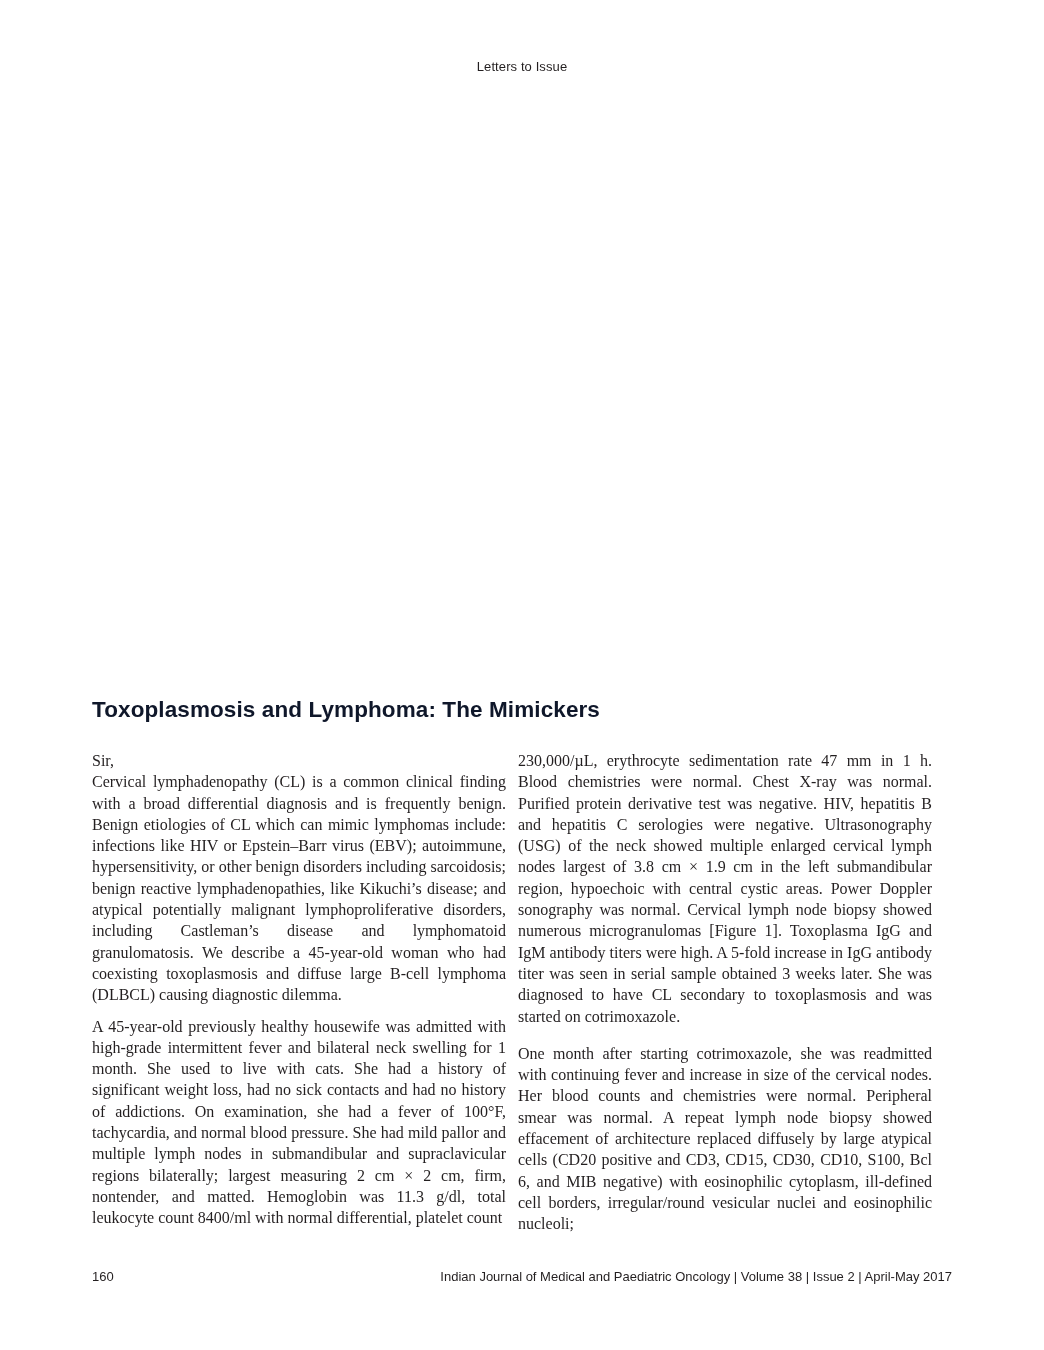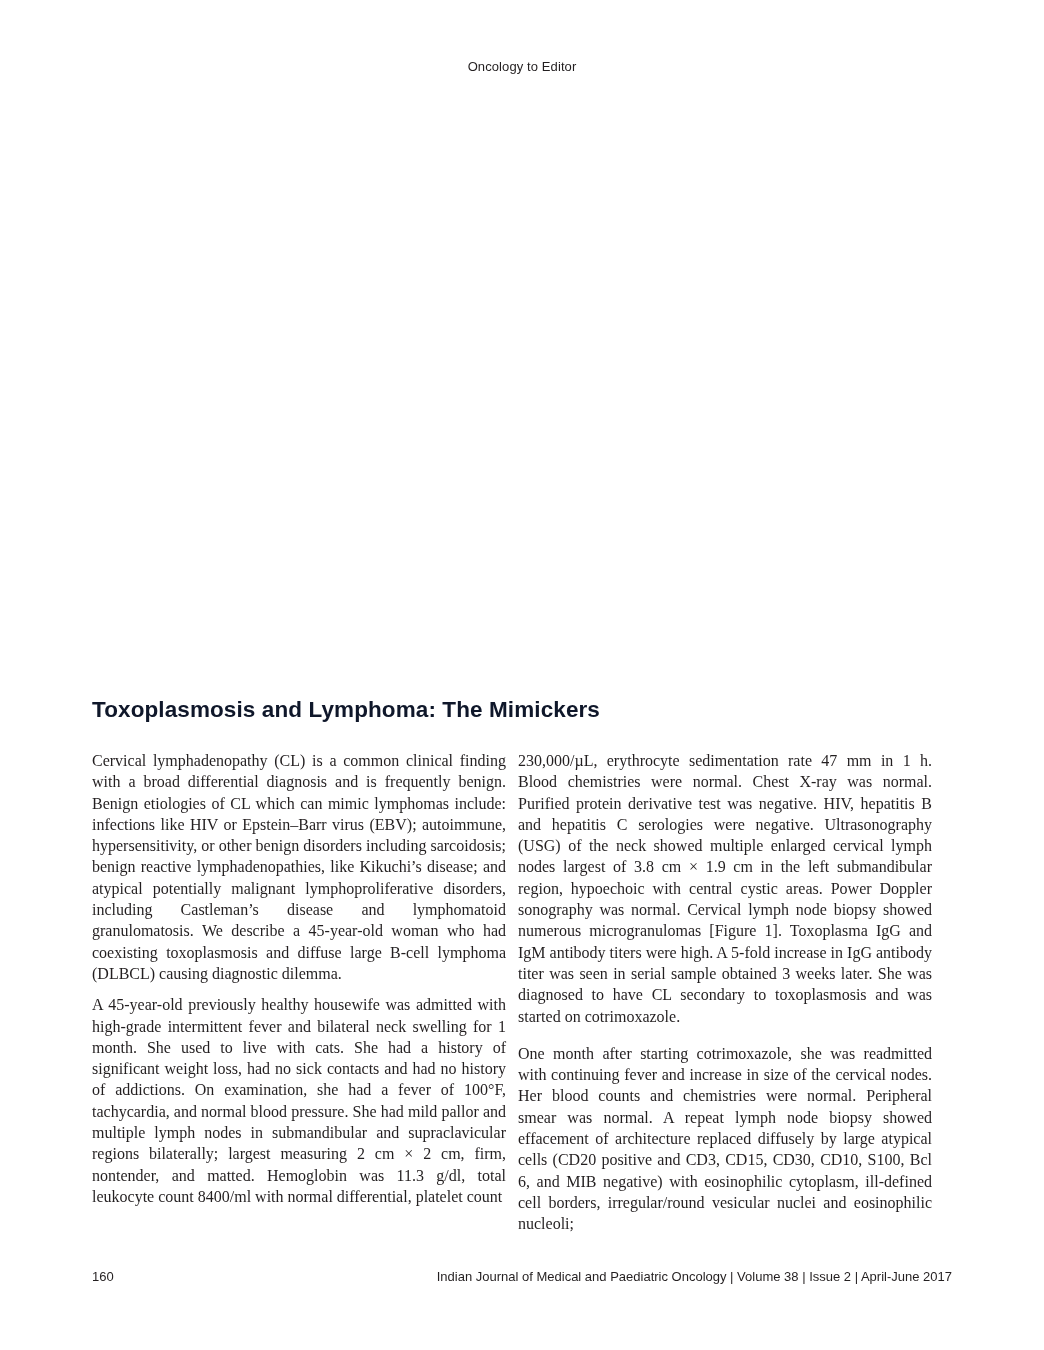--- a/index.html
+++ b/index.html
@@ -73,30 +73,31 @@
       font-family: "Liberation Sans", sans-serif;
       font-size: 13px;
       color: #231f20;
     }
     .footer-page { left: 92px; }
     .footer-journal { right: 92px; text-align: right; }
   </style>
 </head>
 <body>
 
-<div class="running-head">Oncology to Editor</div>
+<div class="running-head">Letters to Issue</div>
 
 <div class="blank-area"></div>
 
 <h1 class="article-title" style="color: #0f172a;">Toxoplasmosis and Lymphoma: The Mimickers</h1>
 
 <div class="column col-left">
+  <p class="salutation">Sir,</p>
   <p>Cervical lymphadenopathy (CL) is a common clinical finding with a broad differential diagnosis and is frequently benign. Benign etiologies of CL which can mimic lymphomas include: infections like HIV or Epstein–Barr virus (EBV); autoimmune, hypersensitivity, or other benign disorders including sarcoidosis; benign reactive lymphadenopathies, like Kikuchi’s disease; and atypical potentially malignant lymphoproliferative disorders, including Castleman’s disease and lymphomatoid granulomatosis. We describe a 45-year-old woman who had coexisting toxoplasmosis and diffuse large B-cell lymphoma (DLBCL) causing diagnostic dilemma.</p>
   <p>A 45-year-old previously healthy housewife was admitted with high-grade intermittent fever and bilateral neck swelling for 1 month. She used to live with cats. She had a history of significant weight loss, had no sick contacts and had no history of addictions. On examination, she had a fever of 100°F, tachycardia, and normal blood pressure. She had mild pallor and multiple lymph nodes in submandibular and supraclavicular regions bilaterally; largest measuring 2 cm × 2 cm, firm, nontender, and matted. Hemoglobin was 11.3 g/dl, total leukocyte count 8400/ml with normal differential, platelet count</p>
 </div>
 
 <div class="column col-right">
   <p>230,000/µL, erythrocyte sedimentation rate 47 mm in 1 h. Blood chemistries were normal. Chest X-ray was normal. Purified protein derivative test was negative. HIV, hepatitis B and hepatitis C serologies were negative. Ultrasonography (USG) of the neck showed multiple enlarged cervical lymph nodes largest of 3.8 cm × 1.9 cm in the left submandibular region, hypoechoic with central cystic areas. Power Doppler sonography was normal. Cervical lymph node biopsy showed numerous microgranulomas [Figure 1]. Toxoplasma IgG and IgM antibody titers were high. A 5-fold increase in IgG antibody titer was seen in serial sample obtained 3 weeks later. She was diagnosed to have CL secondary to toxoplasmosis and was started on cotrimoxazole.</p>
   <p class="tail">One month after starting cotrimoxazole, she was readmitted with continuing fever and increase in size of the cervical nodes. Her blood counts and chemistries were normal. Peripheral smear was normal. A repeat lymph node biopsy showed effacement of architecture replaced diffusely by large atypical cells (CD20 positive and CD3, CD15, CD30, CD10, S100, Bcl 6, and MIB negative) with eosinophilic cytoplasm, ill-defined cell borders, irregular/round vesicular nuclei and eosinophilic nucleoli;</p>
 </div>
 
 <div class="footer footer-page">160</div>
-<div class="footer footer-journal">Indian Journal of Medical and Paediatric Oncology | Volume 38 | Issue 2 | April-June 2017</div>
+<div class="footer footer-journal">Indian Journal of Medical and Paediatric Oncology | Volume 38 | Issue 2 | April-May 2017</div>
 
 </body></html>

